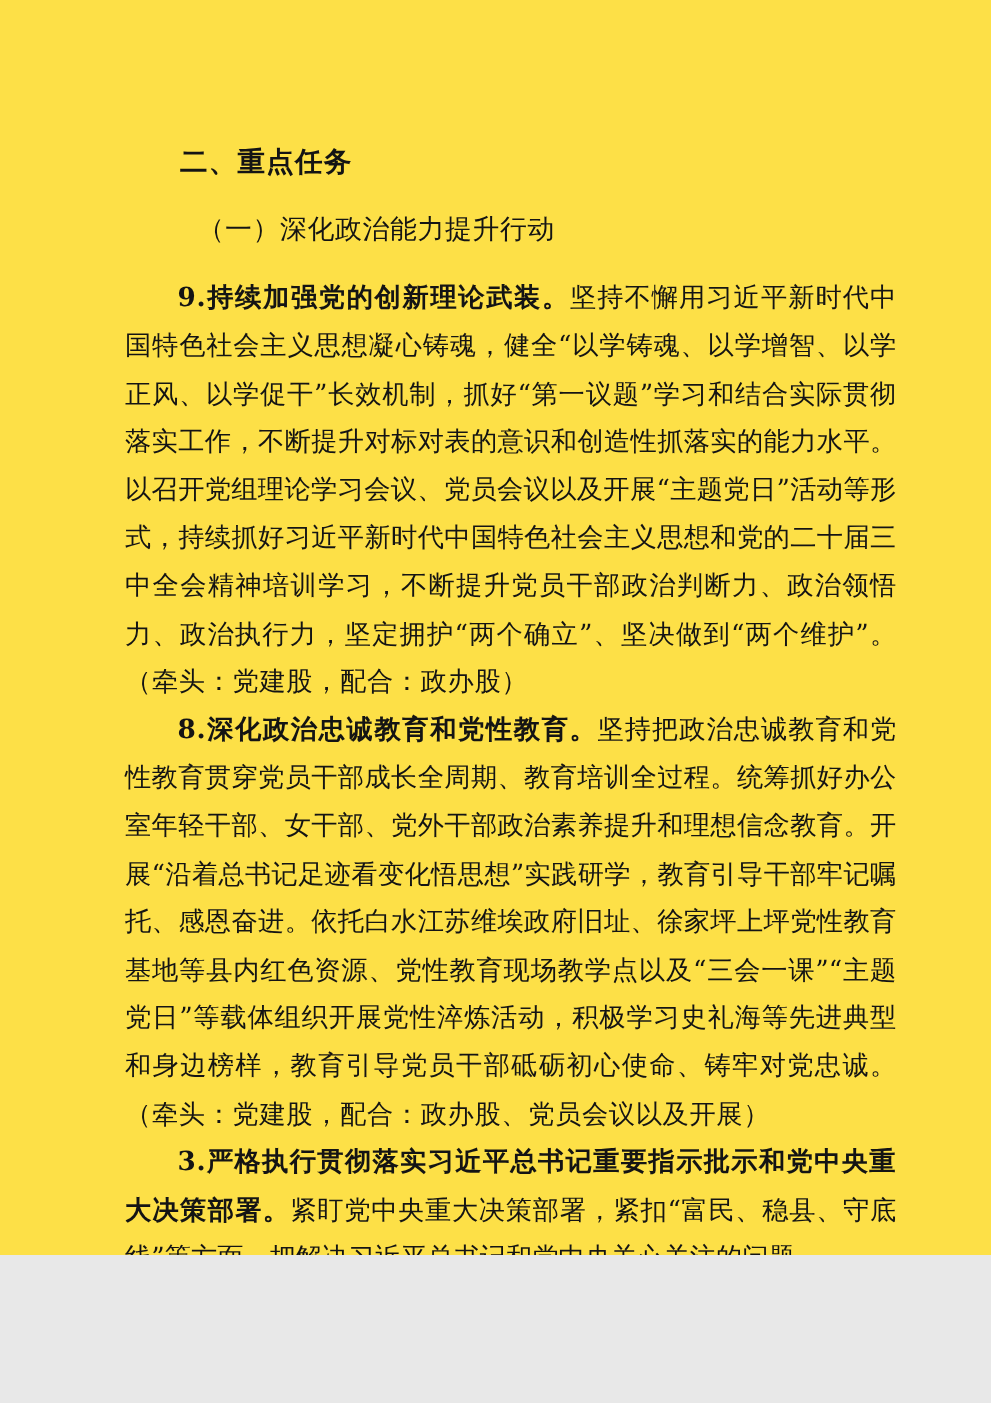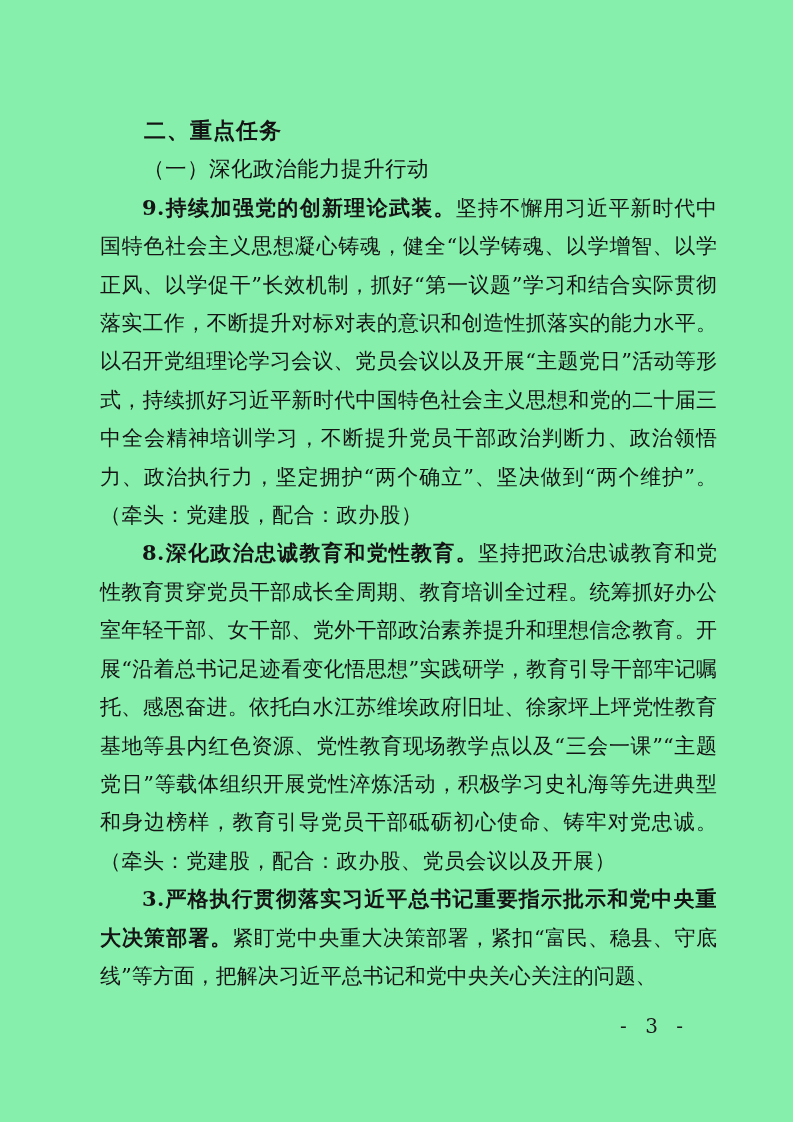--- a/index.html
+++ b/index.html
@@ -3,22 +3,22 @@
 <meta charset="utf-8">
 <style>
   html, body {
     margin: 0;
     padding: 0;
     background: #e8e8e8;
   }
   .page {
     position: relative;
     width: 793px;
-    height: 1122px;
-    background: #86efac;
+    height: 1004px;
+    background: #fde047;
     overflow: hidden;
     font-family: "DejaVu Serif", "Liberation Serif", serif;
     color: #141414;
   }
   .content {
     position: absolute;
     left: 100px;
     top: 112px;
     width: 617px;
     font-size: 21px;
@@ -31,21 +31,21 @@
     margin: 0;
     font-size: 22px;
     font-weight: 700;
     line-height: 38.4px;
     text-indent: 2em;
     text-align: left;
     font-family: "DejaVu Sans", "Liberation Sans", sans-serif;
     letter-spacing: 1px;
   }
   .subsection-heading {
-    margin: 0;
+    margin: 15px;
     font-size: 21.5px;
     font-weight: 400;
     line-height: 38.4px;
     text-indent: 2em;
     text-align: left;
     letter-spacing: 0.5px;
   }
   .para {
     margin: 0;
     text-indent: 2em;

